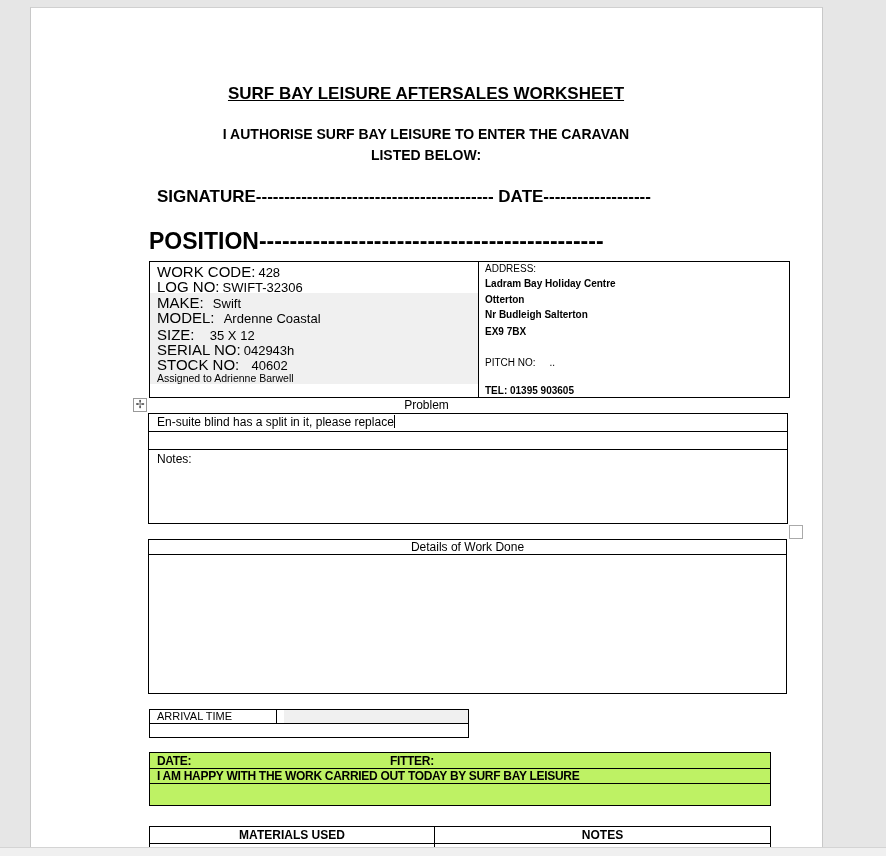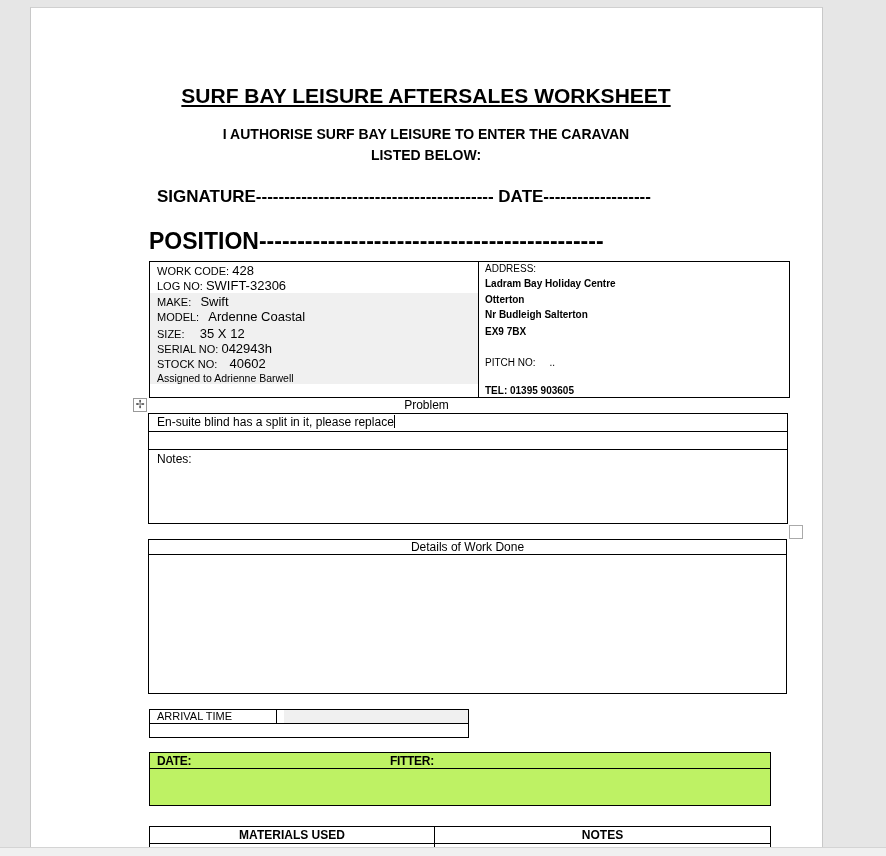--- a/index.html
+++ b/index.html
@@ -9,38 +9,38 @@
       font-family: "Liberation Sans", sans-serif;
       color: #000;
     }
     .page {
       position: absolute; left: 30px; top: 7px; width: 791px; height: 860px;
       background: #fff; border-left: 1px solid #c8c8c8; border-right: 1px solid #c8c8c8; border-top: 1px solid #d0d0d0;
     }
     .abs { position: absolute; }
     .title {
       left: 0; width: 852px; top: 84px; text-align: center;
-      font-size: 21px; font-weight: bold; text-decoration: underline;
+      font-size: 17px; font-weight: bold; text-decoration: underline;
     }
     .auth {
       left: 0; width: 852px; top: 124px; text-align: center;
       font-size: 14px; font-weight: bold; line-height: 21px;
     }
     .sigline { left: 157px; top: 187px; font-size: 17px; font-weight: bold; white-space: nowrap; }
     .posline { left: 149px; top: 228px; font-size: 23px; font-weight: bold; white-space: nowrap; }
 
     
     .info {
       left: 149px; top: 261px; width: 639px; height: 135px;
       border: 1px solid #000;
     }
     .info .col-left { position: absolute; left: 0; top: 0; width: 328px; height: 135px; border-right: 1px solid #000; }
     .info .shade { position: absolute; left: 0; top: 31px; width: 328px; height: 91px; background: #f0f0f0; }
     .info .row { position: absolute; left: 7px; white-space: nowrap; font-size: 11px; }
-    .info .row .lbl { font-size: 11px; text-align: right; }
+    .info .row .lbl { font-size: 15px; text-align: right; }
     .info .row .val { font-size: 13px; }
     .info .col-right { position: absolute; left: 335px; top: 0; }
     .info .r { position: absolute; left: 0; white-space: nowrap; font-size: 10px; }
     .info .b { font-weight: bold; }
 
     .move-handle {
       left: 133px; top: 398px; width: 12px; height: 12px; border: 1px solid #999; background: #fff;
       font-size: 11px; line-height: 11px; text-align: center; color: #555;
     }
     .problem-hdr { left: 149px; width: 555px; top: 398px; text-align: center; font-size: 12px; }
@@ -172,20 +172,23 @@
     <div class="tl">ARRIVAL TIME</div>
     <div class="tv"></div>
   </div>
 </div>
 
 <div class="abs signoff">
   <div class="s1">
     <span class="cond" style="left:7px">DATE:</span>
     <span class="cond" style="left:240px">FITTER:</span>
   </div>
+  <div class="s2">
+    <span class="cond" style="left:7px; top:0">I AM HAPPY WITH THE WORK CARRIED OUT TODAY BY SURF BAY LEISURE</span>
+  </div>
 </div>
 
 <div class="abs materials">
   <div class="mh left">MATERIALS USED</div>
   <div class="mh right">NOTES</div>
   <div class="colline"></div>
 </div>
 
 <div class="statusbar"></div>
 

